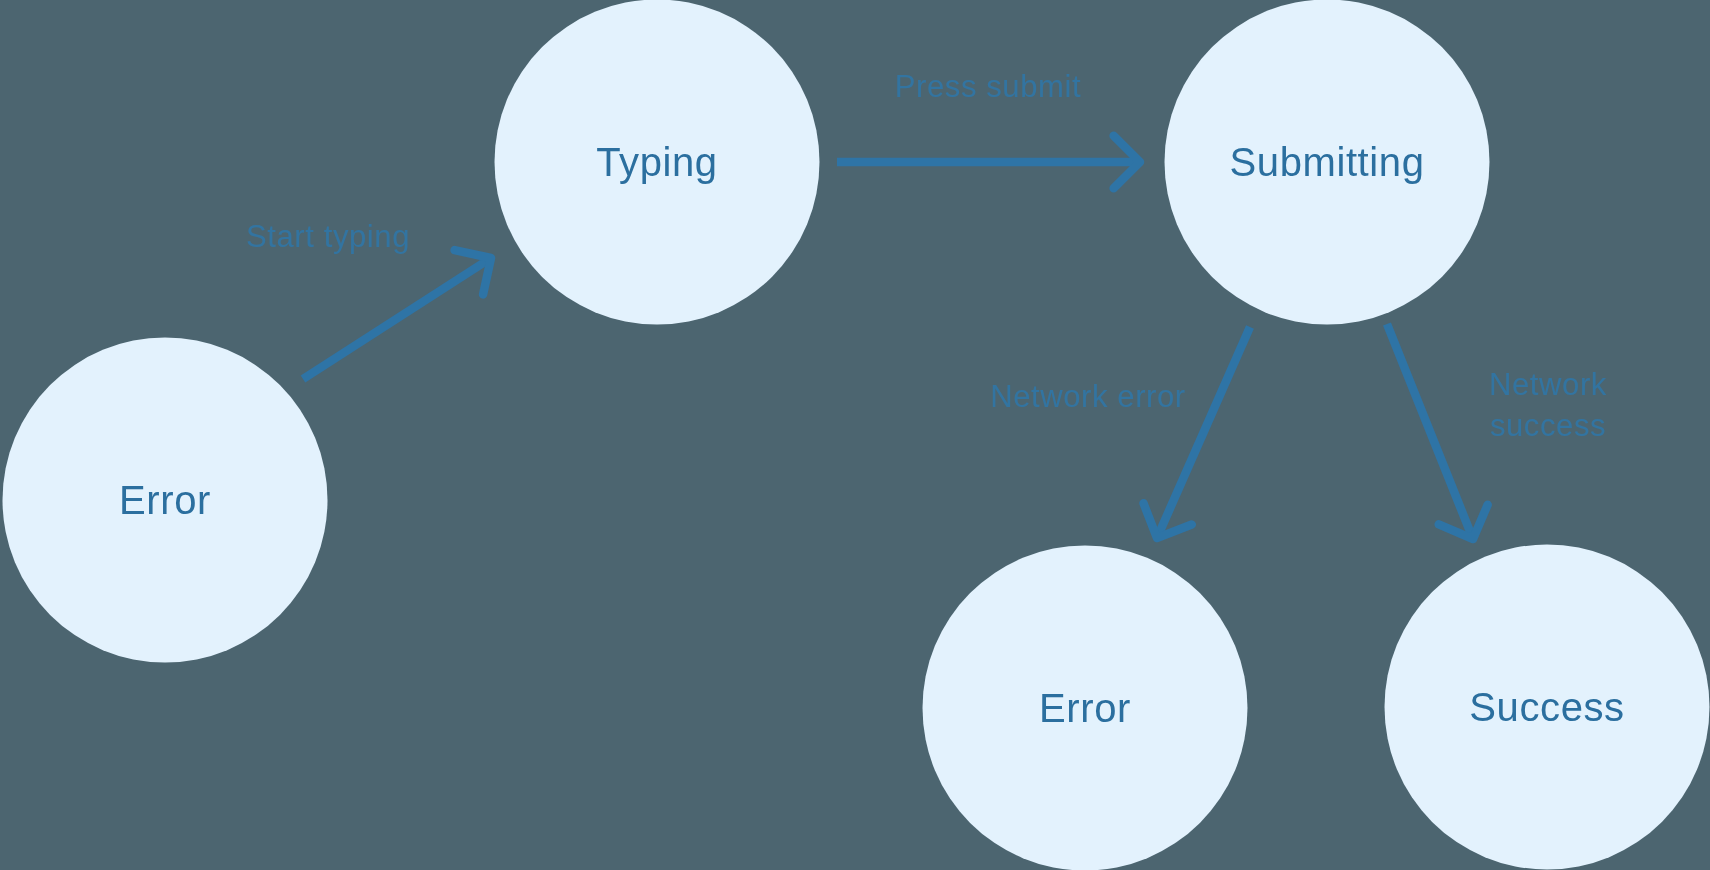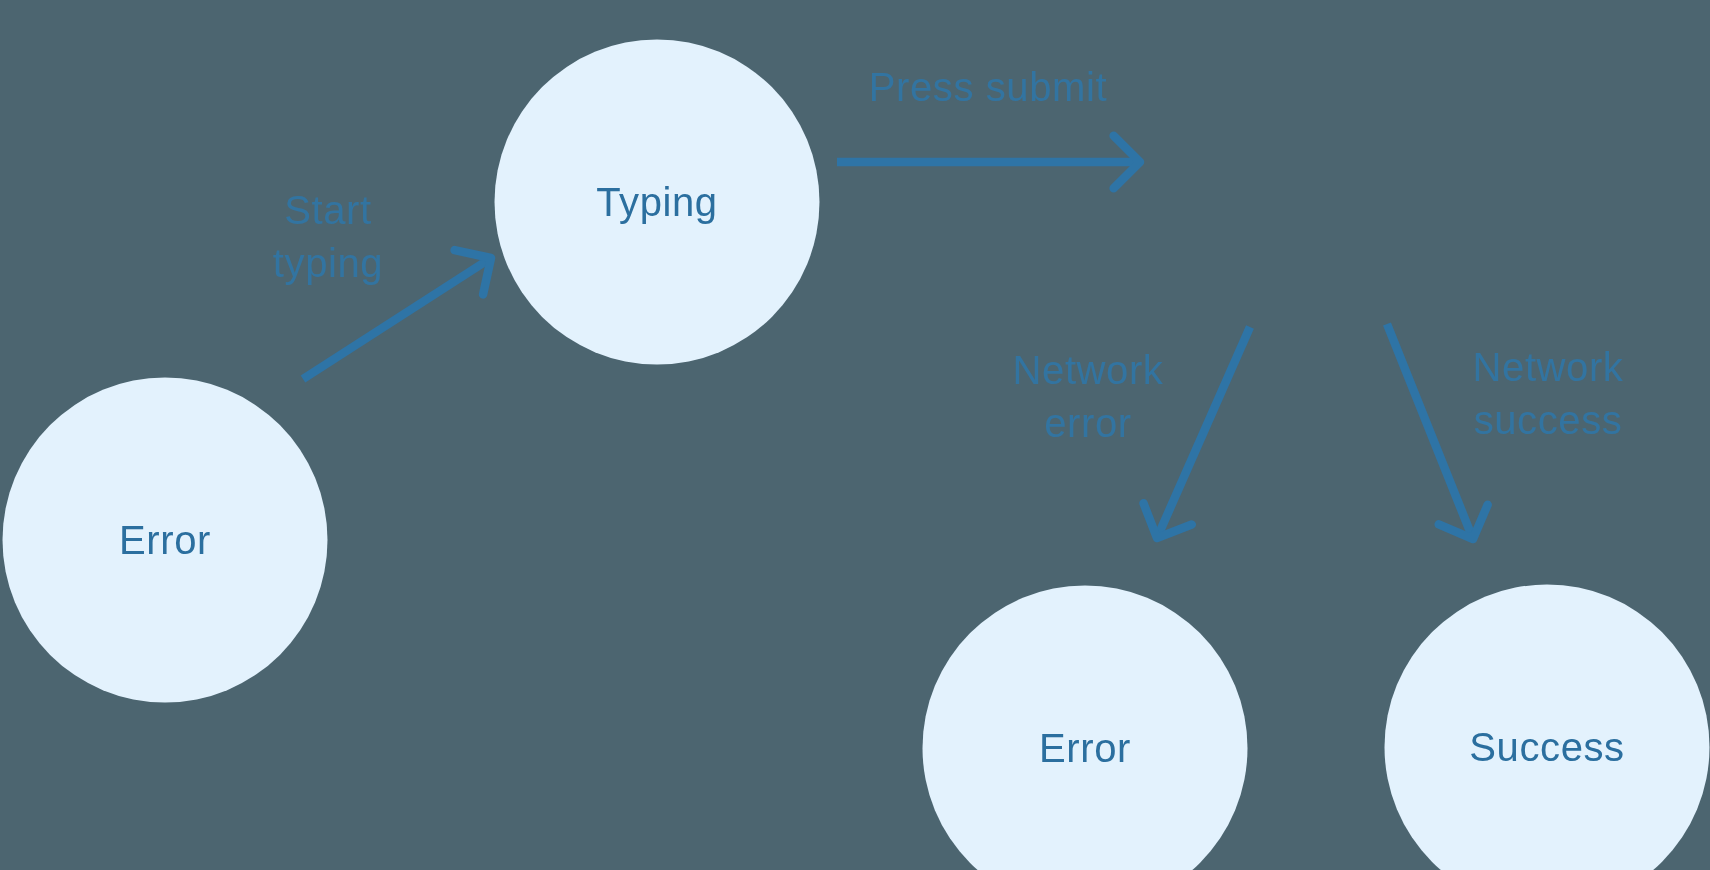--- a/index.html
+++ b/index.html
@@ -32,49 +32,48 @@
   }
   .node {
     position: absolute;
     width: 325px; height: 325px;
     border-radius: 50%;
     background: var(--color-node-fill);
     transform: translate(-50%, -50%);
     display: flex;
     align-items: center;
     justify-content: center;
-    margin-top: 40px;
   }
   .node-label {
     color: var(--color-node-text);
     font-size: 40px;
     letter-spacing: 0.6px;
     line-height: 1;
     padding-bottom: 2px;
   }
   .node-empty      { left: 165px;  top: 500px; }
   .node-typing     { left: 657px;  top: 162px; }
   .node-submitting { left: 1327px; top: 162px; }
   .node-error      { left: 1085px; top: 708px; }
   .node-success    { left: 1547px; top: 707px; }
 
   .edge-label {
     position: absolute;
     transform: translate(-50%, -50%);
     color: var(--color-edge-label);
-    font-size: 40px;
+    font-size: 31px;
     letter-spacing: 0.6px;
     line-height: 1.32;
     text-align: center;
     opacity: 0.85;
   }
   .label-start-typing    { left: 328px;  top: 237px; width: 175px; }
   .label-press-submit    { left: 988px;  top: 87px;  white-space: nowrap; }
   .label-network-error   { left: 1088px; top: 397px; width: 215px; }
-  .label-network-success { left: 1548px; top: 394px; width: 215px; }
+  .label-network-success { left: 1548px; top: 406px; width: 215px; }
 </style>
 </head>
 <body>
 
 <div class="stage">
 
   <svg class="edges-layer" width="1710" height="870" viewBox="0 0 1710 870">
     <defs>
       <marker id="arrowhead" viewBox="0 0 10 10" refX="8.5" refY="5" markerWidth="10" markerHeight="10" orient="auto" markerUnits="strokeWidth">
         <path d="M5.4 1.9 L8.5 5 L5.4 8.1" fill="none" stroke="currentColor" stroke-width="1" stroke-linecap="round" stroke-linejoin="round"></path>
@@ -87,20 +86,23 @@
   </svg>
 
   <div class="node node-empty">
     <span class="node-label">Error</span>
   </div>
 
   <div class="node node-typing">
     <span class="node-label">Typing</span>
   </div>
 
+  <div class="node node-submitting">
+    <span class="node-label">Submitting</span>
+  </div>
 
   <div class="node node-error">
     <span class="node-label">Error</span>
   </div>
 
   <div class="node node-success">
     <span class="node-label">Success</span>
   </div>
 
   <div class="edge-label label-start-typing">Start typing</div>

